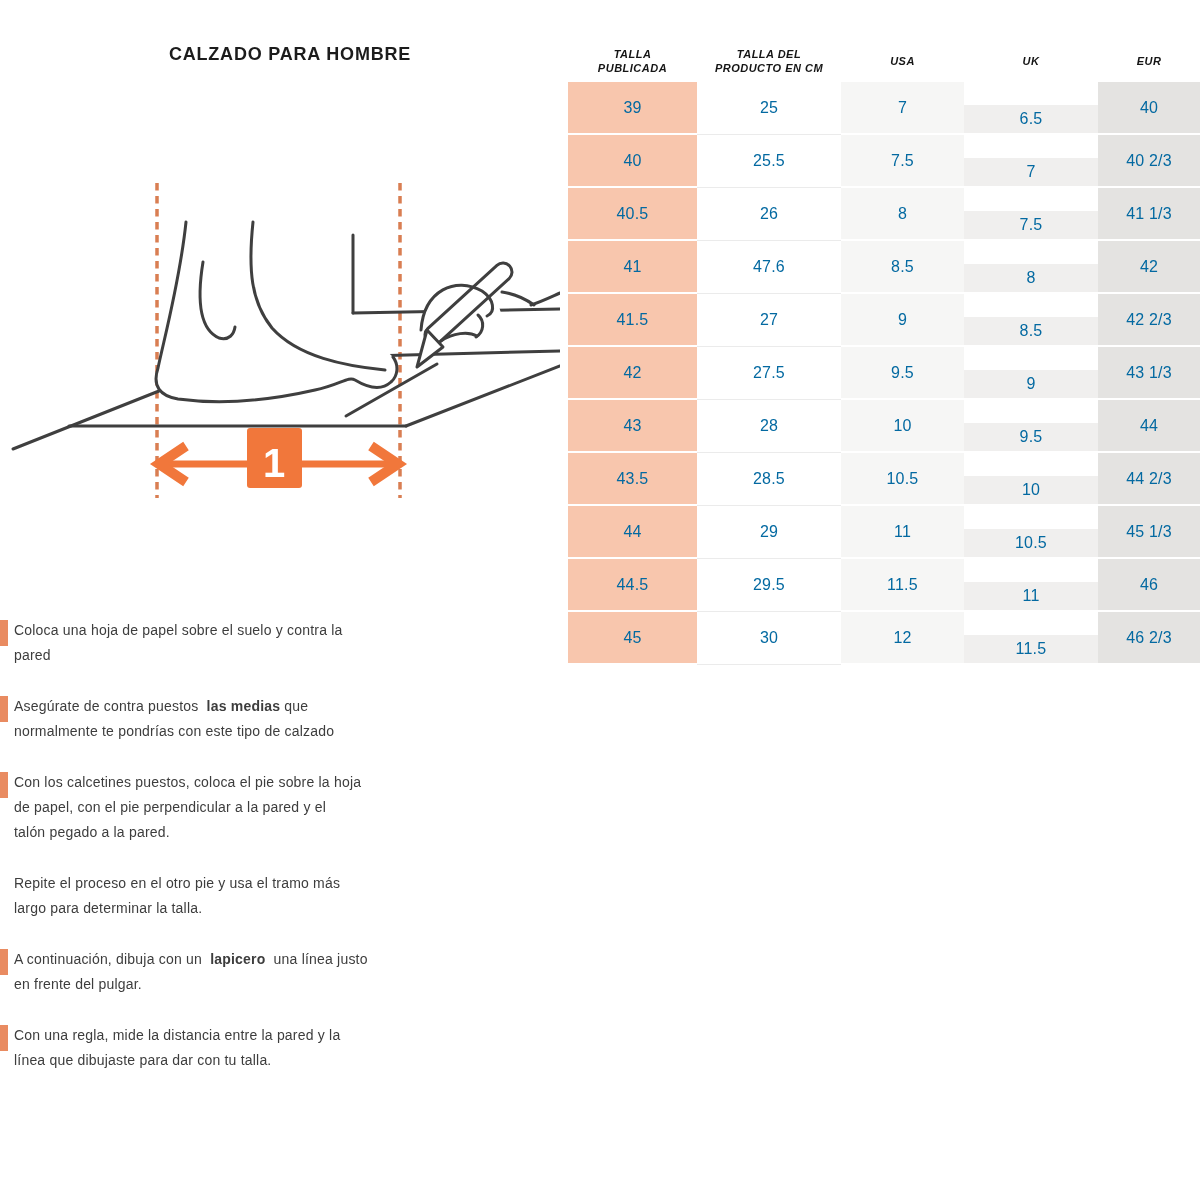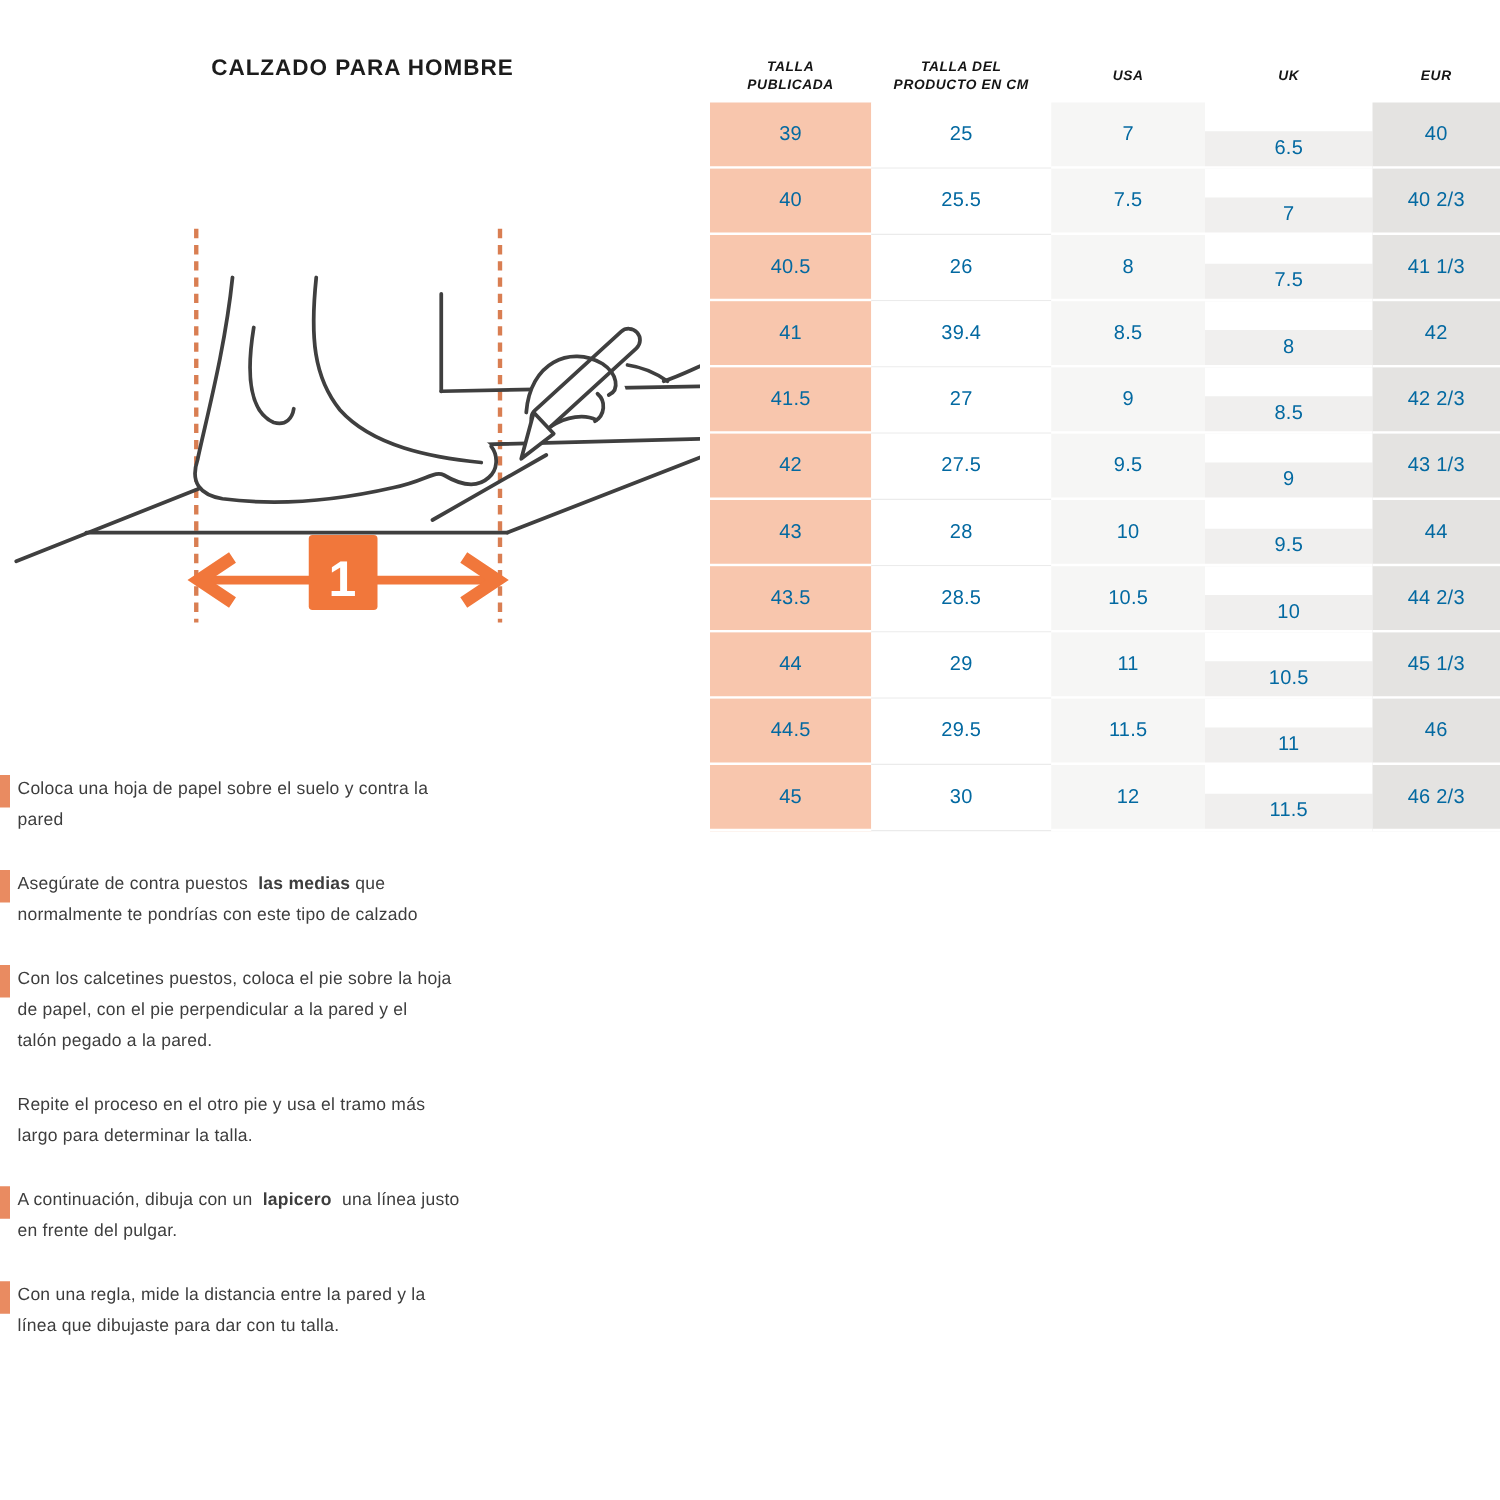--- a/index.html
+++ b/index.html
@@ -127,21 +127,21 @@
         </div>
       <div class="tr">
           <div class="td c1">40.5</div>
           <div class="td c2">26</div>
           <div class="td c3">8</div>
           <div class="td c4">7.5</div>
           <div class="td c5">41 1/3</div>
         </div>
       <div class="tr">
           <div class="td c1">41</div>
-          <div class="td c2">39.4</div>
+          <div class="td c2">47.6</div>
           <div class="td c3">8.5</div>
           <div class="td c4">8</div>
           <div class="td c5">42</div>
         </div>
       <div class="tr">
           <div class="td c1">41.5</div>
           <div class="td c2">27</div>
           <div class="td c3">9</div>
           <div class="td c4">8.5</div>
           <div class="td c5">42 2/3</div>

